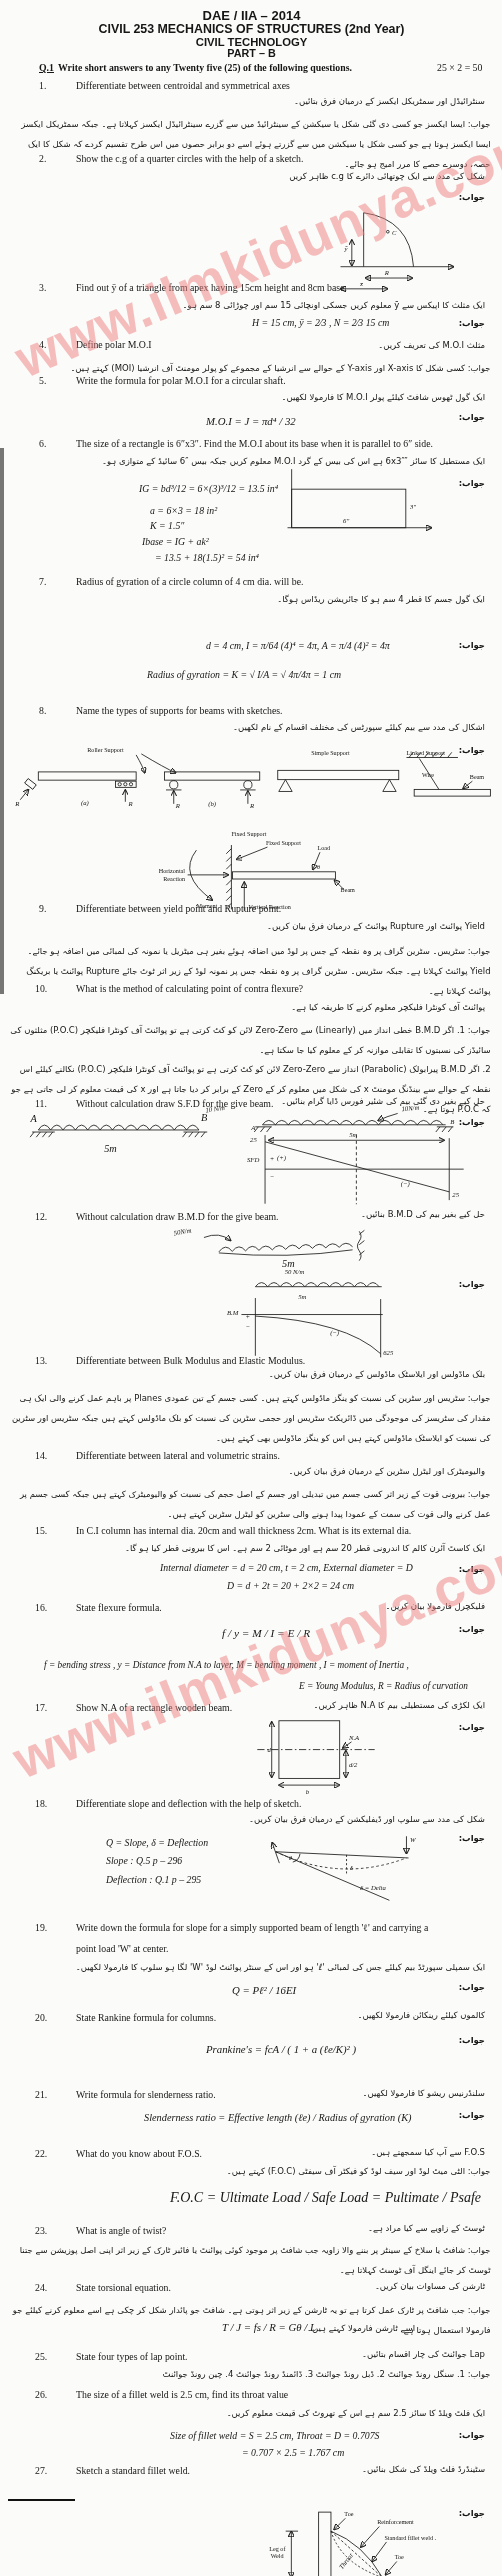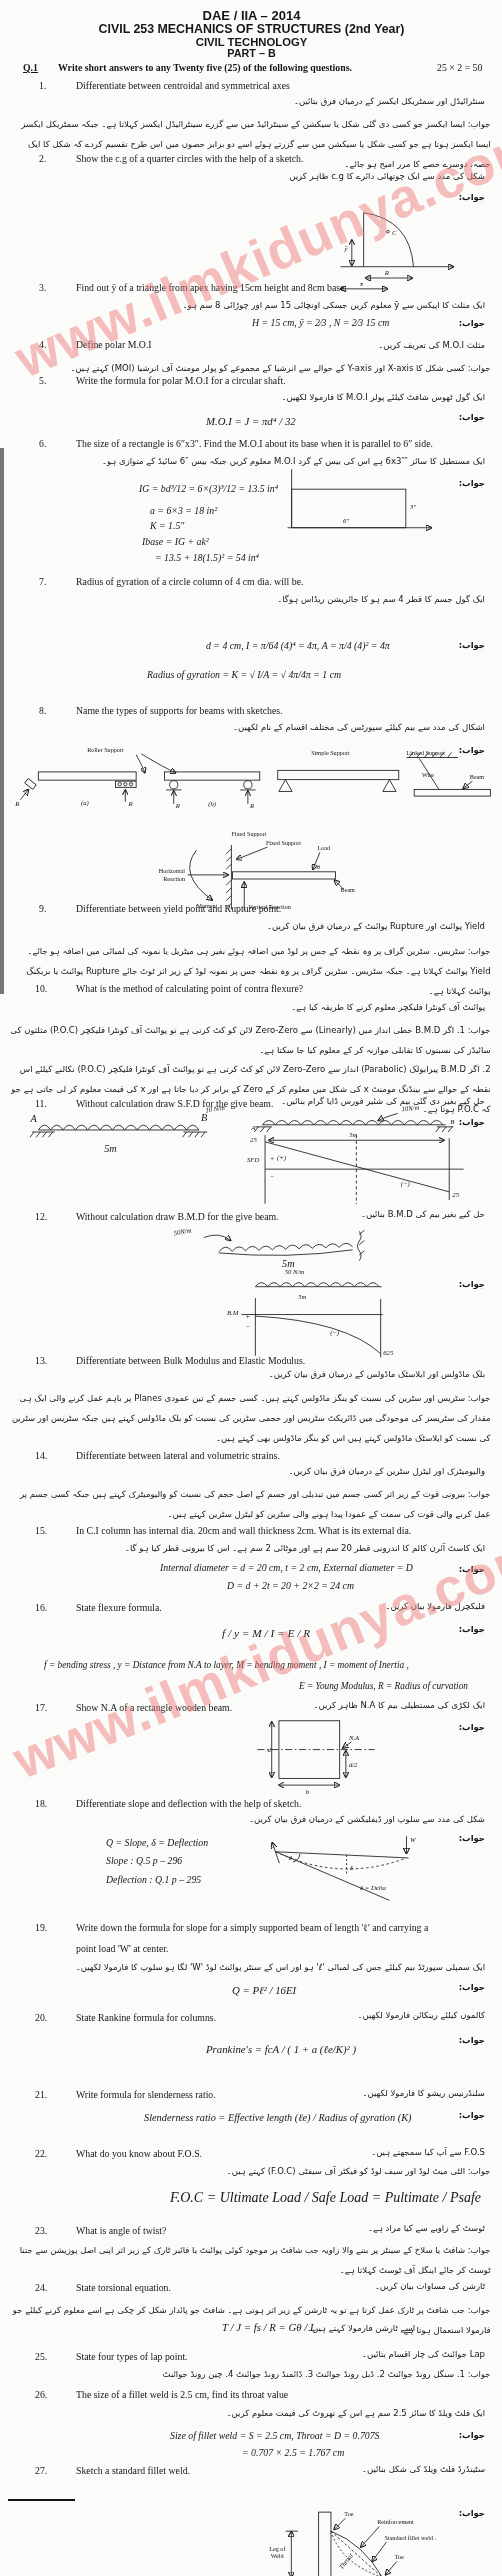--- a/index.html
+++ b/index.html
@@ -39,21 +39,21 @@
 <div class="wm" style="left:18px;top:330px;transform:rotate(-23deg);">www.ilmkidunya.com</div>
 <div class="wm" style="left:15.5px;top:1731px;transform:rotate(-22deg);">www.ilmkidunya.com</div>
 
 <div class="edge" style="left:0;top:448px;width:3.6px;height:546px;"></div>
 
 <div class="t hd" style="top:8.2px;font-size:13px;">DAE / IIA – 2014</div>
 <div class="t hd" style="top:22px;font-size:12.4px;">CIVIL 253 MECHANICS OF STRUCTURES (2nd Year)</div>
 <div class="t hd" style="top:36px;font-size:11.3px;">CIVIL TECHNOLOGY</div>
 <div class="t hd" style="top:47px;font-size:10.8px;">PART – B</div>
 
-<div class="t en" style="top:62px;left:23px;font-weight:bold;text-decoration:underline;">Q.1</div>
+<div class="t en" style="top:62px;left:39px;font-weight:bold;text-decoration:underline;">Q.1</div>
 <div class="t en" style="top:62px;left:58px;font-weight:bold;">Write short answers to any Twenty five (25) of the following questions.</div>
 <div class="t en" style="top:62px;right:20.6px;">25 × 2 = 50</div>
 
 <div class="t num" style="top:80px;left:39px;">1.</div>
 <div class="t en" style="top:80px;left:76px;">Differentiate between centroidal and symmetrical axes</div>
 <div class="t ur" style="top:96px;right:18px;">سنٹرائیڈل اور سمٹریکل ایکسز کے درمیان فرق بتائیں۔</div>
 <div class="t ur urp" style="top:114px;right:12.4px;width:482px;">جواب:  ایسا ایکسز جو کسی دی گئی شکل یا سیکشن کے سینٹرائیڈ میں سے گزرے سینٹرائیڈل ایکسز کہلاتا ہے۔ جبکہ سمٹریکل ایکسز ایسا ایکسز ہوتا ہے جو کسی شکل یا سیکشن میں سے گزرتے ہوئے اسے دو برابر حصوں میں اس طرح تقسیم کردے کہ شکل کا ایک حصہ، دوسرے حصے کا مرر امیج ہو جائے۔</div>
 
 <div class="t num" style="top:153px;left:39px;">2.</div>
 <div class="t en" style="top:153px;left:76px;">Show the c.g of a quarter circles with the help of a sketch.</div>

